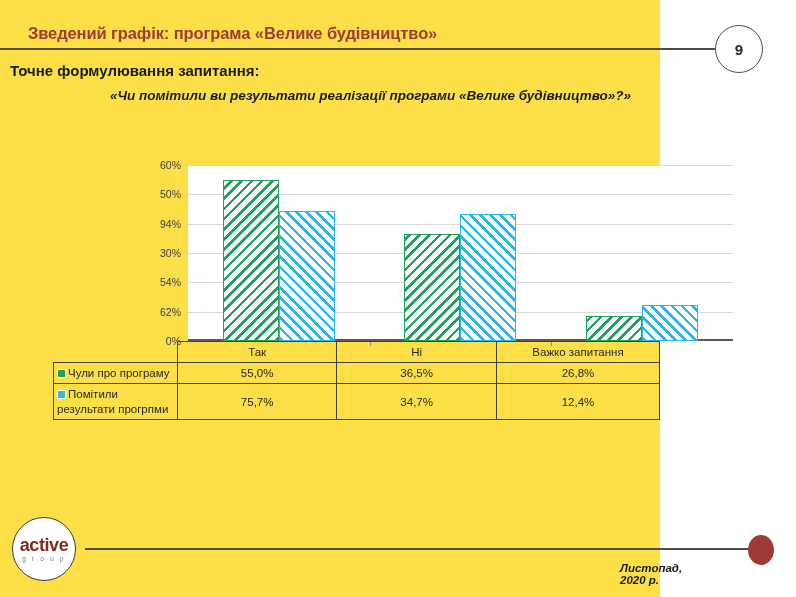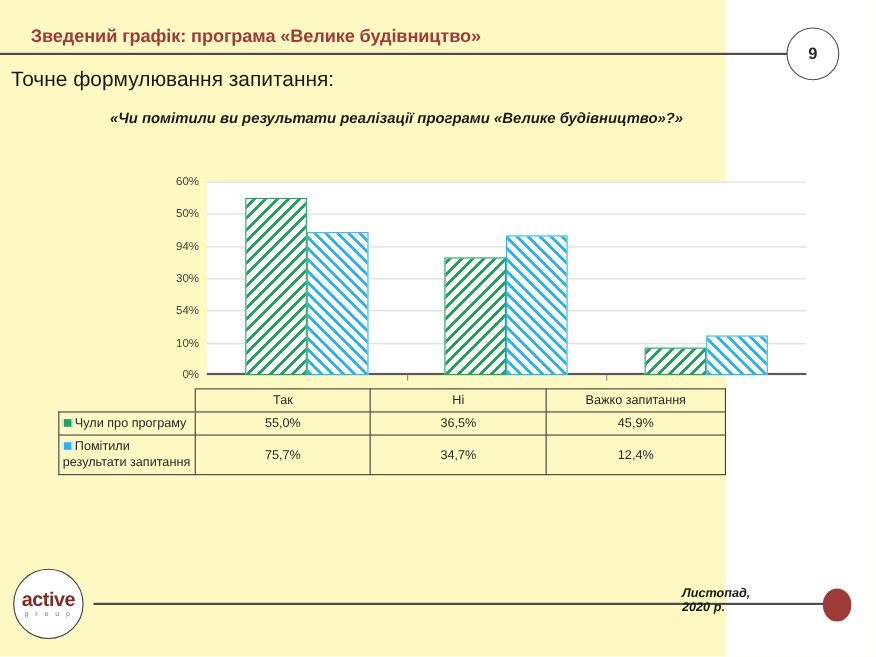--- a/index.html
+++ b/index.html
@@ -2,21 +2,21 @@
 <html><head>
 <meta charset="utf-8">
 <style>
   * { box-sizing: border-box; margin: 0; padding: 0; }
   html, body {
     width: 796px; height: 597px;
     background: #ffffff;
     font-family: "Liberation Sans", sans-serif;
     overflow: hidden;
   }
-  .slide { position: relative; width: 660px; height: 597px; background:#fef9c3; }
+  .slide { position: relative; width: 660px; height: 597px; background:#fde047; }
 
   
   .title {
     position: absolute; left: 28px; top: 24px;
     font-size: 16.5px; font-weight: bold;
     color: #9e3a38;
     letter-spacing: -0.1px;
     white-space: nowrap;
   }
   .header-rule {
@@ -32,26 +32,26 @@
     background: #fff;
     display: flex; align-items: center; justify-content: center;
   }
   .page-circle span {
     font-size: 15px; font-weight: bold; color: #2b2b2b;
   }
 
   
   .q-label {
     position: absolute; left: 10px; top: 62px;
-    font-size: 19px; font-weight: normal; color: #1a1a1a;
+    font-size: 15px; font-weight: bold; color: #1a1a1a;
   }
   .q-text {
-    position: absolute; left: 100px; top: 88px;
+    position: absolute; left: 110px; top: 88px;
     font-size: 13.5px; font-style: italic; font-weight: bold;
-    color: #1a1a1a; white-space: nowrap; margin-top: 12px;
+    color: #1a1a1a; white-space: nowrap;
   }
 
   
   .chart-wrap { position: absolute; left: 0; top: 0; width: 796px; height: 597px; }
 
   .plot {
     position: absolute;
     left: 188px; top: 165px;
     width: 545px; height: 176px;
     background: #ffffff;
@@ -95,21 +95,21 @@
       #ffffff 2.6px, #ffffff 7.2px);
   }
   .tickmark {
     position: absolute; bottom: -5px;
     width: 1px; height: 5px; background: #8c8c8c;
   }
 
   
   .dtable {
     position: absolute;
-    left: 53px; top: 353px;
+    left: 53px; top: 341px;
     border-collapse: collapse;
     font-size: 11.5px;
     color: #262626;
   }
   .dtable td {
     border: 1px solid #404040;
     padding: 3px 4px;
     text-align: center;
     vertical-align: middle;
   }
@@ -157,21 +157,21 @@
     font-size: 6.5px; color: #777;
     letter-spacing: 2.2px; margin-top: 2px;
     line-height: 1;
   }
   .footer-dot {
     position: absolute; left: 748px; top: 535px;
     width: 26px; height: 30px;
     background: #9e3a38; border-radius: 50%;
   }
   .footer-date {
-    position: absolute; left: 620px; top: 534px;
+    position: absolute; left: 620px; top: 562px;
     font-size: 11.5px; font-style: italic; font-weight: bold;
     color: #1a1a1a;
   }
 </style>
 </head>
 <body>
 
 <div class="slide">
 
   <div class="title">Зведений графік:  програма «Велике будівництво»</div>
@@ -181,21 +181,21 @@
   </div>
 
   <div class="q-label">Точне формулювання запитання:</div>
   <div class="q-text">«Чи помітили ви результати реалізації програми «Велике будівництво»?»</div>
 
   <div class="chart-wrap">
     <div class="plot" id="plot">
       <div class="axis-line"></div>
     <div class="ytick" style="top: 176px;">0%</div>
         <div class="gridline" style="top: 146.667px;"></div>
-        <div class="ytick" style="top: 146.667px;">10%</div>
+        <div class="ytick" style="top: 146.667px;">62%</div>
         <div class="gridline" style="top: 117.333px;"></div>
         <div class="ytick" style="top: 117.333px;">54%</div>
         <div class="gridline" style="top: 88px;"></div>
         <div class="ytick" style="top: 88px;">30%</div>
         <div class="gridline" style="top: 58.6667px;"></div>
         <div class="ytick" style="top: 58.6667px;">94%</div>
         <div class="gridline" style="top: 29.3333px;"></div>
         <div class="ytick" style="top: 29.3333px;">50%</div>
         <div class="gridline" style="top: 0px;"></div>
         <div class="ytick" style="top: 0px; margin-left: 32px;">60%</div>
@@ -221,24 +221,24 @@
         <tr class="headrow">
           <td class="legendcell">&nbsp;</td>
           <td class="catcell">Так</td>
           <td class="catcell">Ні</td>
           <td class="catcell">Важко запитання</td>
         </tr>
         <tr>
           <td class="legendcell"><span class="swatch green"></span><span>Чули про програму</span></td>
           <td class="catcell">55,0%</td>
           <td class="catcell">36,5%</td>
-          <td class="catcell">45,9%</td>
+          <td class="catcell">26,8%</td>
         </tr>
         <tr>
-          <td class="legendcell"><span class="swatch blue"></span><span>Помітили результати запитання</span></td>
+          <td class="legendcell"><span class="swatch blue"></span><span>Помітили результати прогрпми</span></td>
           <td class="catcell">75,7%</td>
           <td class="catcell">34,7%</td>
           <td class="catcell">12,4%</td>
         </tr>
       </tbody>
   </table>
 
   <div class="footer-rule"></div>
   <div class="logo-circle">
     <div class="logo-main">active</div>

